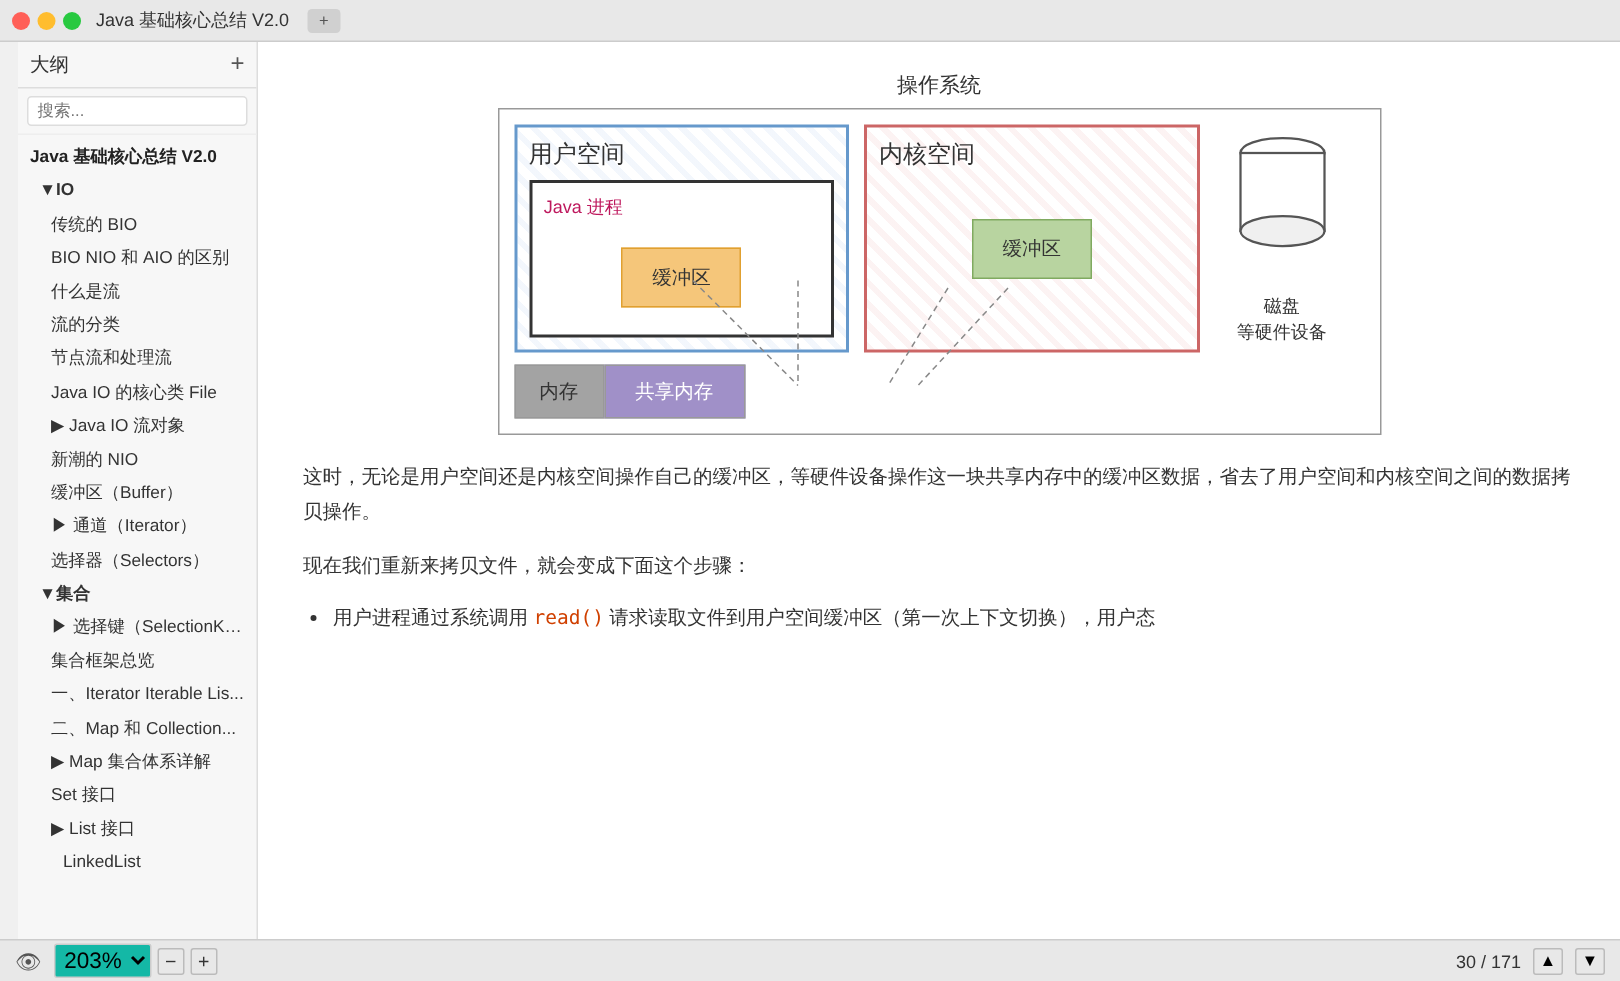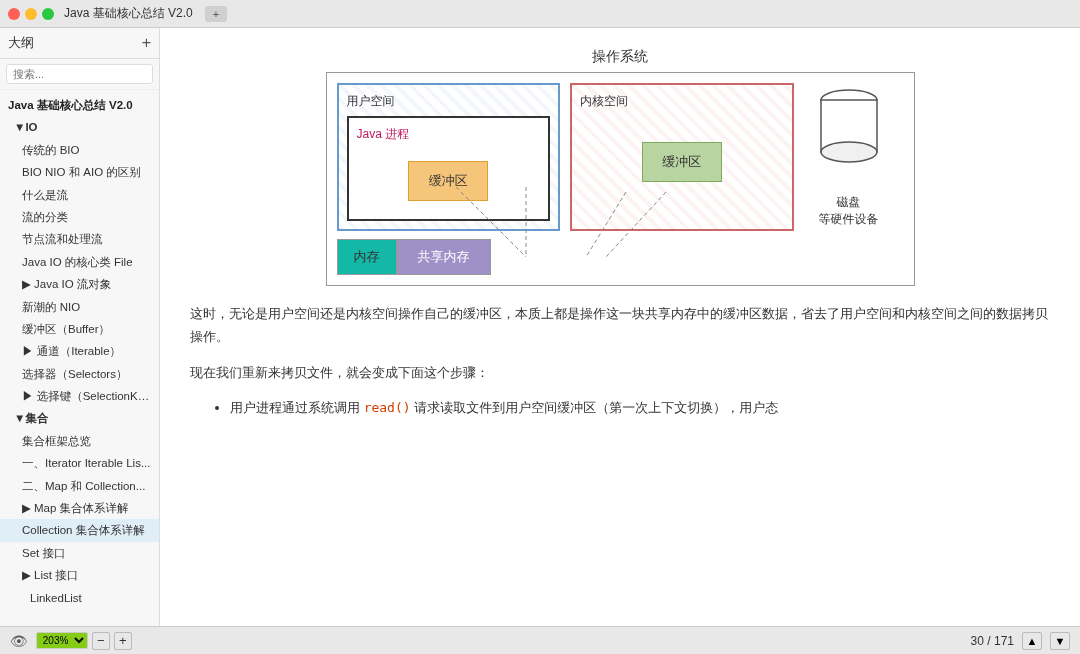--- a/index.html
+++ b/index.html
@@ -12,21 +12,21 @@
     }
     .title-bar-buttons { display: flex; gap: 5px; margin-right: 10px; }
     .tb-btn { width: 12px; height: 12px; border-radius: 50%; cursor: pointer; }
     .tb-close { background: #ff5f57; }
     .tb-min { background: #ffbd2e; }
     .tb-max { background: #28c940; }
     .title-text { font-size: 12px; color: #333; }
     .new-tab { margin-left: 12px; background: #d0d0d0; border-radius: 3px; padding: 2px 8px; font-size: 11px; color: #555; cursor: pointer; }
 
     
-    .main-layout { display: flex; flex: 1; overflow: hidden; }
+    .main-layout { display: flex; flex: 1; overflow: hidden; padding-left: 12px; }
 
     
     .sidebar {
       width: 160px; background: #f7f7f7; border-right: 1px solid #ddd;
       display: flex; flex-direction: column; flex-shrink: 0;
     }
     .sidebar-header {
       display: flex; align-items: center; justify-content: space-between;
       padding: 6px 8px; border-bottom: 1px solid #ddd;
     }
@@ -75,21 +75,21 @@
     
     .user-space {
       flex: 1;
       border: 2px solid #6699cc;
       background: repeating-linear-gradient(
         45deg, rgba(100,150,220,0.08) 0px, rgba(100,150,220,0.08) 4px,
         transparent 4px, transparent 10px
       );
       padding: 8px; margin-right: 10px; position: relative;
     }
-    .zone-title { font-size: 12px; color: #333; margin-bottom: 6px; }
+    .zone-title { font-size: 16px; color: #333; margin-bottom: 6px; }
 
     
     .kernel-space {
       flex: 1;
       border: 2px solid #cc6666;
       background: repeating-linear-gradient(
         45deg, rgba(220,100,100,0.08) 0px, rgba(220,100,100,0.08) 4px,
         transparent 4px, transparent 10px
       );
       padding: 8px; position: relative;
@@ -130,21 +130,21 @@
     }
 
     .kernel-content { display: flex; justify-content: center; padding: 8px 0; }
 
     
     .memory-row {
       display: flex; margin-top: 8px;
     }
     .memory-box {
       border: 1.5px solid #999; padding: 8px 16px; font-size: 13px; color: #333;
-      background: #14b8a6; white-space: nowrap;
+      background: #a3a3a3; white-space: nowrap;
     }
     .shared-memory-box {
       border: 1.5px solid #999; padding: 8px 20px; font-size: 13px; color: #fff;
       background: #a090c8; white-space: nowrap; margin-left: 0;
     }
 
     
     .disk-container {
       display: flex; flex-direction: column; align-items: center; justify-content: center;
       padding: 0 20px;
@@ -156,31 +156,31 @@
 
     
     .cyl-svg { }
 
     
     .text-content { font-size: 13px; color: #333; line-height: 1.8; }
     .text-content p { margin-bottom: 12px; }
     .text-content .bold { font-weight: 400; }
     .text-content .code { color: #d04000; font-family: monospace; font-size: 13px; }
     .text-content ul { margin-left: 20px; }
-    .text-content li { margin-bottom: 4px; margin-left: 20px; }
+    .text-content li { margin-bottom: 4px; }
 
     
     .bottom-bar {
       height: 28px; background: #e8e8e8; border-top: 1px solid #ccc;
       display: flex; align-items: center; padding: 0 10px; flex-shrink: 0;
       gap: 8px;
     }
     .eye-icon { font-size: 14px; color: #555; }
     .zoom-control { display: flex; align-items: center; gap: 4px; font-size: 12px; color: #333; }
-    .zoom-select { border: 1px solid #ccc; border-radius: 2px; font-size: 10px; padding: 1px 2px; background: #84cc16; }
+    .zoom-select { border: 1px solid #ccc; border-radius: 2px; font-size: 15px; padding: 1px 2px; background: #14b8a6; }
     .zoom-btn { border: 1px solid #bbb; background: #e8e8e8; border-radius: 2px; width: 18px; height: 18px; cursor: pointer; display: flex; align-items: center; justify-content: center; font-size: 13px; }
     .spacer { flex: 1; }
     .page-info { font-size: 12px; color: #333; }
     .nav-btn { border: 1px solid #bbb; background: #e8e8e8; border-radius: 2px; width: 20px; height: 18px; cursor: pointer; display: flex; align-items: center; justify-content: center; font-size: 11px; }
 
     
     .arrows-svg { position: absolute; top: 0; left: 0; pointer-events: none; }
 
     .diagram-outer { position: relative; }
   </style>
@@ -213,29 +213,28 @@
         <div class="tree-item level-1 bold">▼IO</div>
         <div class="tree-item level-2">传统的 BIO</div>
         <div class="tree-item level-2">BIO NIO 和 AIO 的区别</div>
         <div class="tree-item level-2">什么是流</div>
         <div class="tree-item level-2">流的分类</div>
         <div class="tree-item level-2">节点流和处理流</div>
         <div class="tree-item level-2">Java IO 的核心类 File</div>
         <div class="tree-item level-2">▶ Java IO 流对象</div>
         <div class="tree-item level-2">新潮的 NIO</div>
         <div class="tree-item level-2">缓冲区（Buffer）</div>
-        <div class="tree-item level-2">▶ 通道（Iterable）</div>
+        <div class="tree-item level-2">▶ 通道（Iterator）</div>
         <div class="tree-item level-2">选择器（Selectors）</div>
+        <div class="tree-item level-1 bold">▼集合</div>
         <div class="tree-item level-2">▶ 选择键（SelectionKey）</div>
-        <div class="tree-item level-1 bold">▼集合</div>
         <div class="tree-item level-2">集合框架总览</div>
         <div class="tree-item level-2">一、Iterator Iterable Lis...</div>
         <div class="tree-item level-2">二、Map 和 Collection...</div>
         <div class="tree-item level-2">▶ Map 集合体系详解</div>
-        <div class="tree-item level-2 selected">Collection 集合体系详解</div>
         <div class="tree-item level-2">Set 接口</div>
         <div class="tree-item level-2">▶ List 接口</div>
         <div class="tree-item level-3">LinkedList</div>
       </div>
   </div>
 
   <div class="content-area">
 
     <div class="diagram-wrapper">
       <div class="diagram-container">
@@ -291,21 +290,21 @@
 
             <line x1="300" y1="120" x2="260" y2="185" stroke="#888" stroke-width="1" stroke-dasharray="4,3"></line>
             <line x1="340" y1="120" x2="280" y2="185" stroke="#888" stroke-width="1" stroke-dasharray="4,3"></line>
           </svg>
         </div>
       </div>
     </div>
 
     <div class="text-content">
       <p>
-        <span>这时，无论是用户空间还是内核空间操作自己的缓冲区，本质上都是</span><span class="bold">操作这一块共享内存</span><span>中的缓冲区数据，</span><span class="bold">省去了用户空间和内核空间之间的数据拷贝操作。</span>
+        <span>这时，无论是用户空间还是内核空间操作自己的缓冲区，等硬件设备</span><span class="bold">操作这一块共享内存</span><span>中的缓冲区数据，</span><span class="bold">省去了用户空间和内核空间之间的数据拷贝操作。</span>
       </p>
       <p>现在我们重新来拷贝文件，就会变成下面这个步骤：</p>
       <ul>
         <li>
           <span>用户进程通过系统调用  </span><span class="code">read()</span><span> 请求读取文件到用户空间缓冲区（第一次上下文切换），用户态</span>
         </li>
       </ul>
     </div>
 
   </div>

